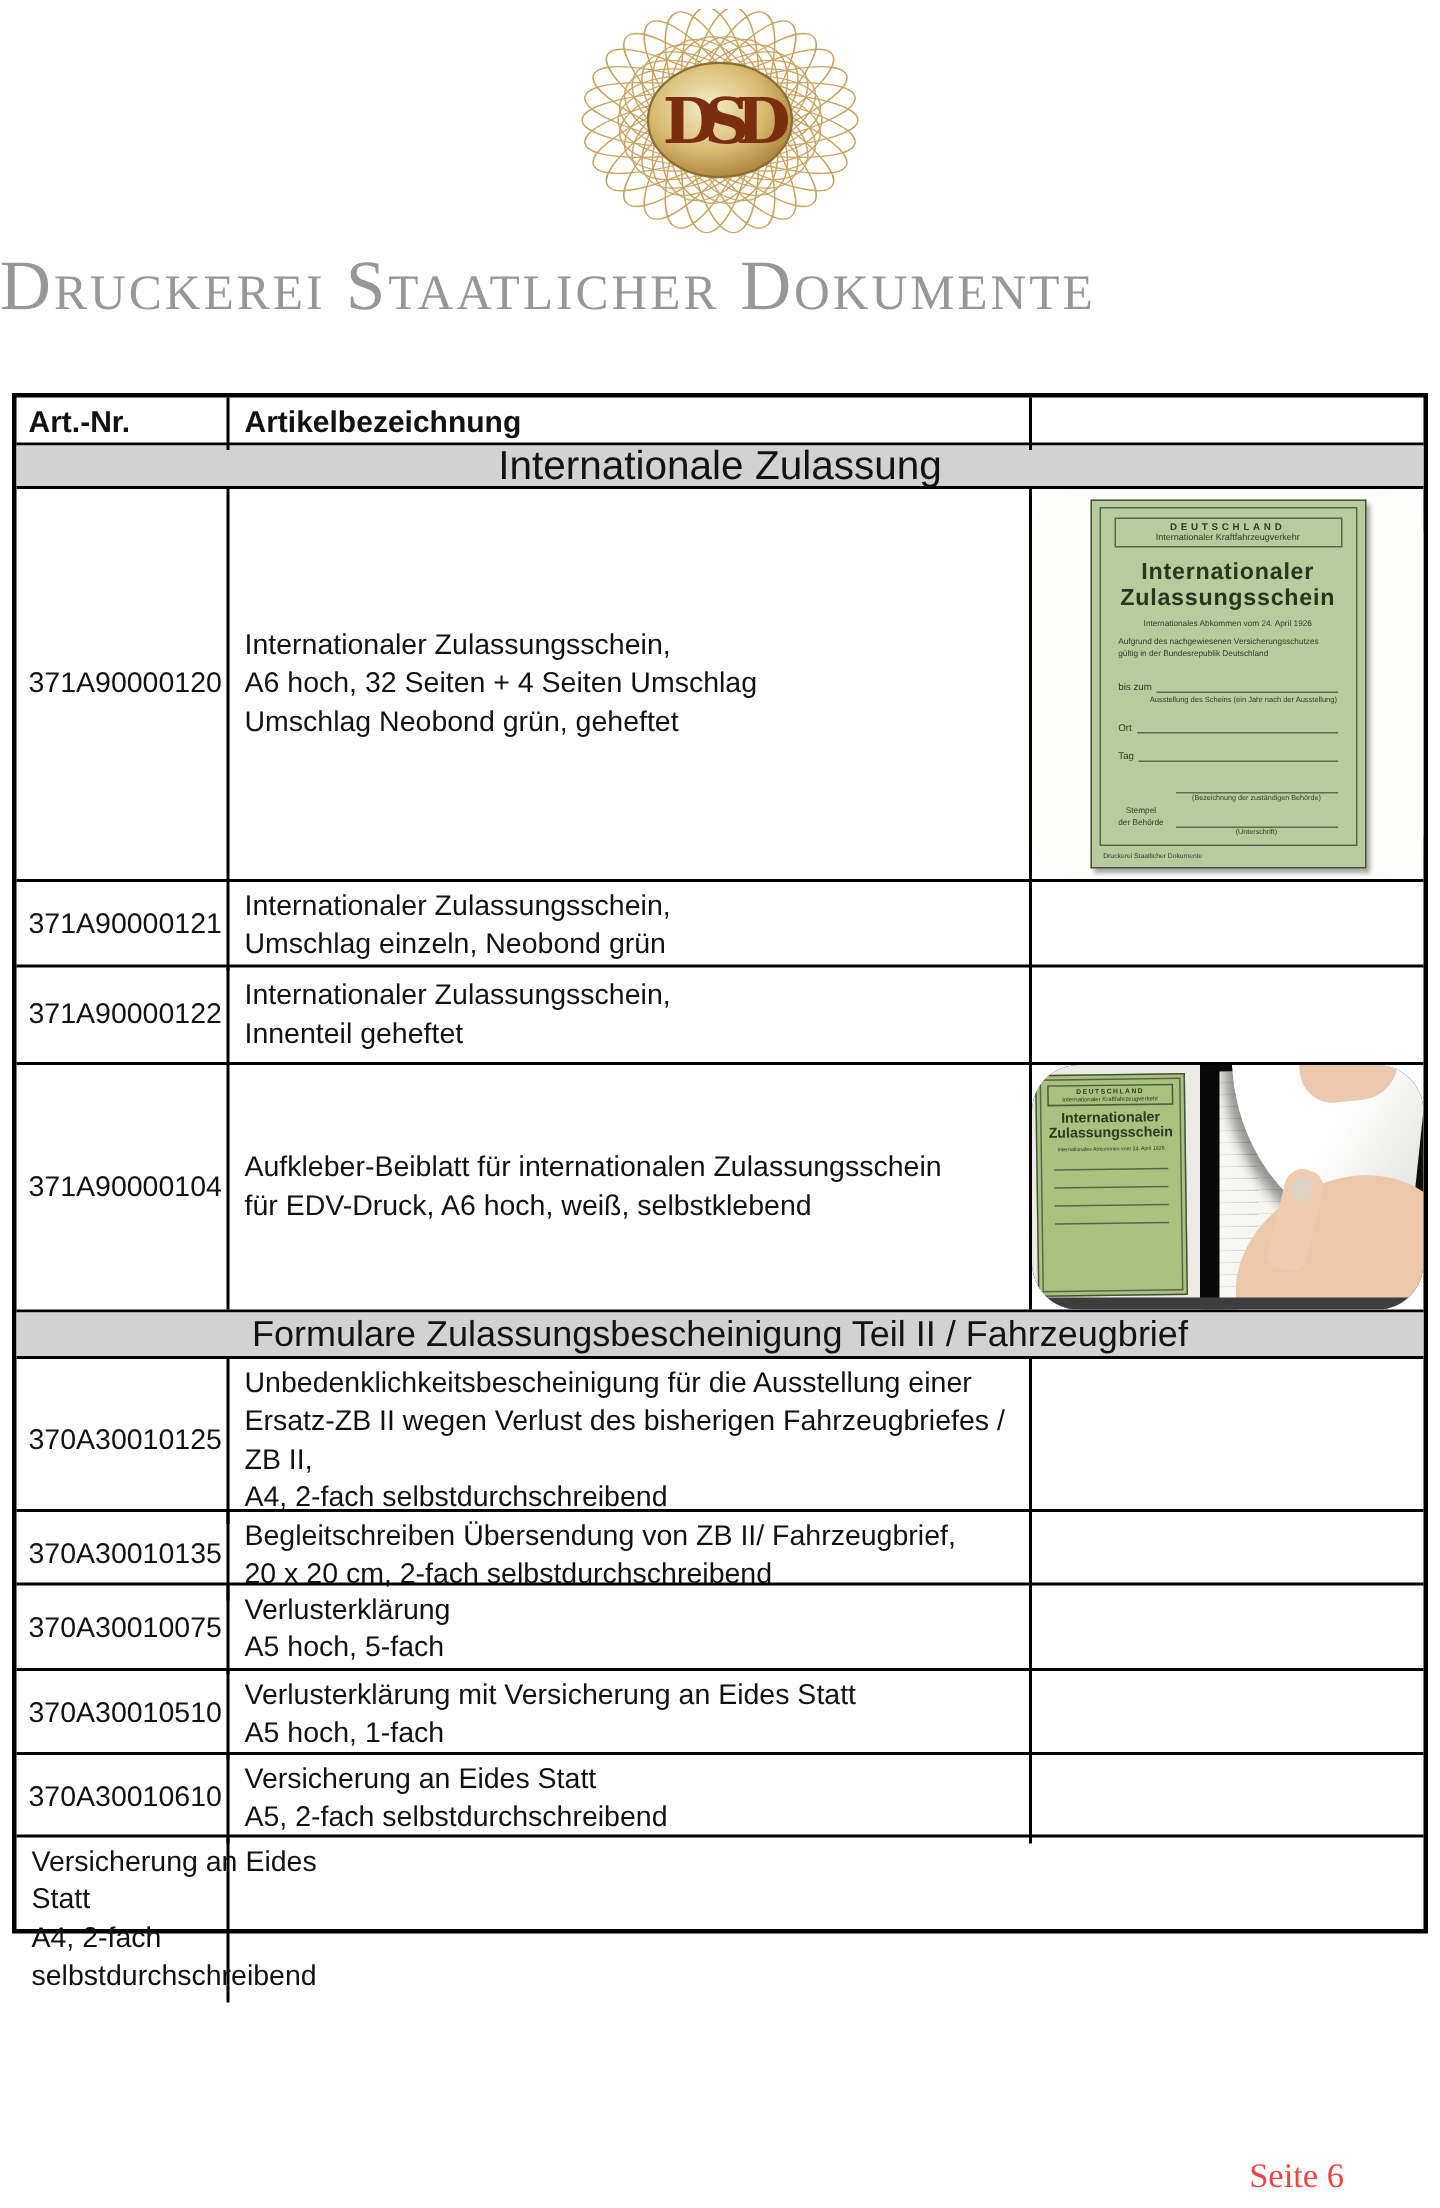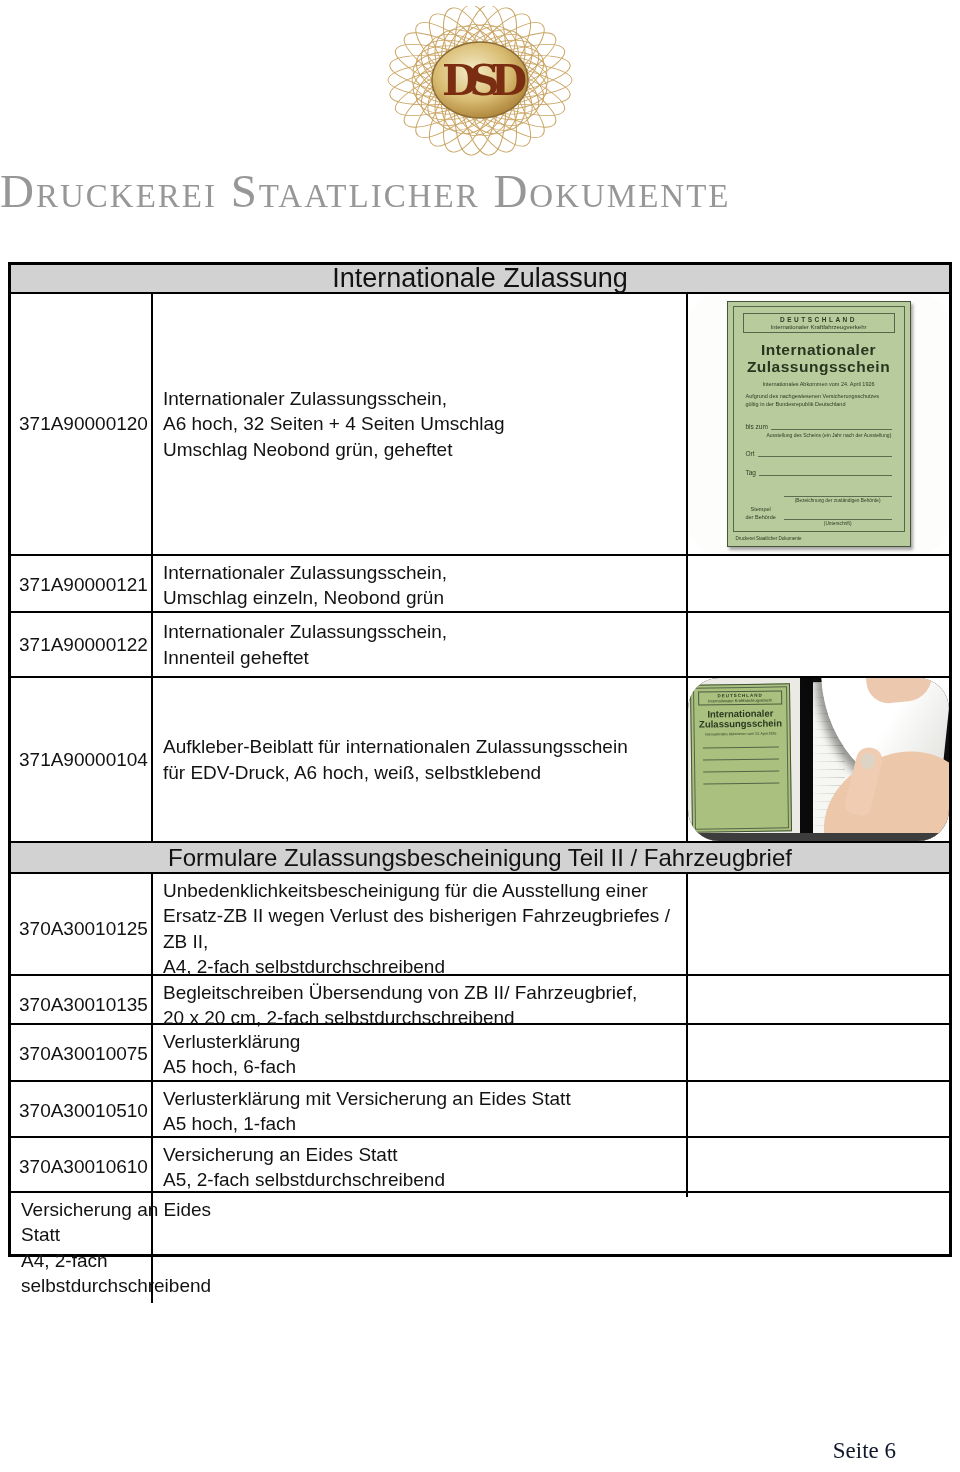--- a/index.html
+++ b/index.html
@@ -79,21 +79,21 @@
   .mcard::before{content:"";position:absolute;inset:2px;border:1px solid #55664a;pointer-events:none;}
   .mc-box{border:1px solid #4c5a3e;text-align:center;padding:1px 0;margin:2px 2px 0;}
   .mc-c{font-size:4.5px;font-weight:bold;letter-spacing:1px;}
   .mc-d{font-size:4px;}
   .mc-title{font-size:9.5px;font-weight:bold;text-align:center;line-height:1.1;margin-top:4px;white-space:pre-line;}
   .mc-agree{font-size:3.5px;text-align:center;margin-top:2px;}
   .mc-ln{border-bottom:1px solid #55654a;margin:10px 6px 0;height:1px;}
 
   
   .pagenum{position:absolute;right:64px;top:1438px;font-family:"Liberation Serif",serif;
-           font-size:23px;color:#0f172a;}
+           font-size:23px;color:#ef4444;}
 </style>
 </head>
 <body>
 
 <div class="page">
 
   <div class="brand">
     <svg class="logo-svg" width="200" height="152" viewBox="0 0 200 152">
       <defs>
         <radialGradient id="gold" cx="42%" cy="38%" r="70%">
@@ -124,20 +124,29 @@
         <use href="#petal" transform="rotate(168)"></use>
       </g>
       <ellipse cx="100" cy="74" rx="48" ry="38" fill="url(#gold)" stroke="#8d6d33" stroke-width="1.5"></ellipse>
       <text x="100" y="89" font-family="DejaVu Serif, serif" font-weight="bold" font-size="42" text-anchor="middle" letter-spacing="-9" fill="#7b2d12">DSD</text>
     </svg>
     <div class="wordmark">Druckerei Staatlicher Dokumente</div>
   </div>
 
   <div class="tbl">
 
+    <div class="row hHead">
+      <div class="c1 th">
+          <span class="txt">Art.-Nr.</span>
+        </div>
+      <div class="c2 th">
+          <span class="txt">Artikelbezeichnung</span>
+        </div>
+      <div class="c3"></div>
+    </div>
 
     <div class="row band band-lg hBand1">
       <div class="band-title">Internationale Zulassung</div>
     </div>
 
     <div class="row h120">
       <div class="c1">
           <span class="txt">371A90000120</span>
         </div>
       <div class="c2">
@@ -271,21 +280,21 @@
       <div class="c3"></div>
     </div>
 
 
     <div class="row h075">
       <div class="c1">
           <span class="txt">370A30010075</span>
         </div>
       <div class="c2">
           <span class="txt">Verlusterklärung
-A5 hoch, 6-fach</span>
+A5 hoch, 5-fach</span>
         </div>
       <div class="c3"></div>
     </div>
 
     <div class="row h510">
       <div class="c1">
           <span class="txt">370A30010510</span>
         </div>
       <div class="c2">
           <span class="txt">Verlusterklärung mit Versicherung an Eides Statt

